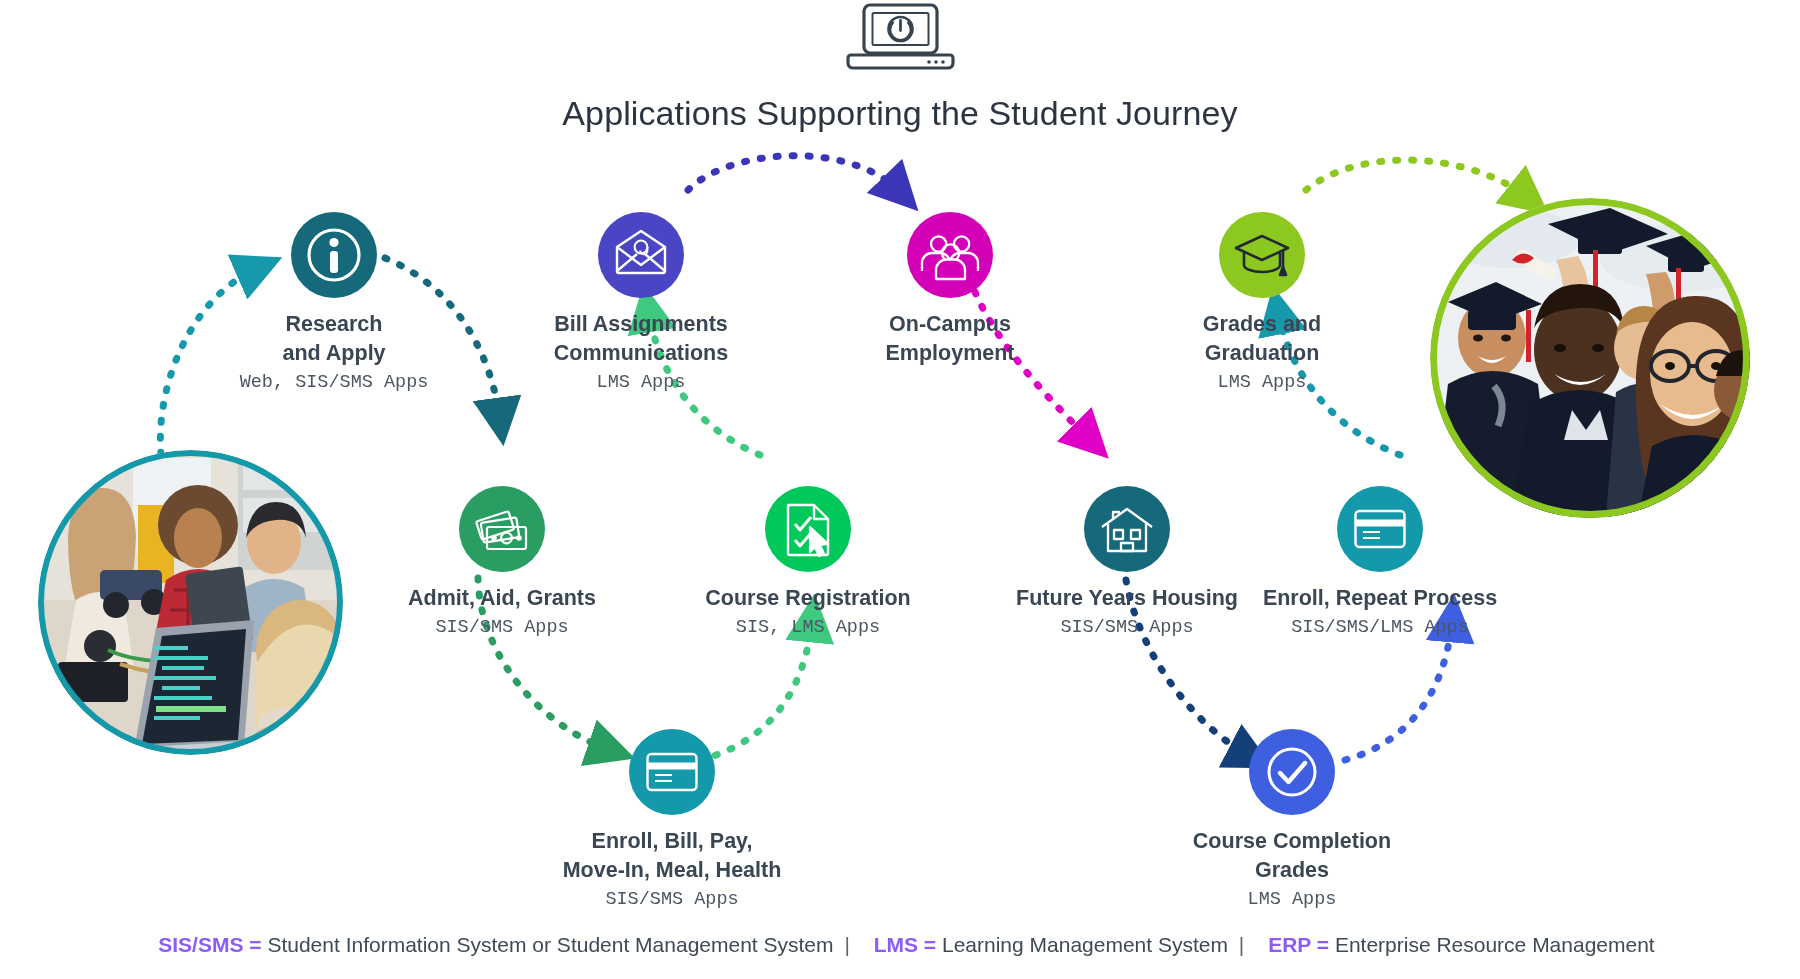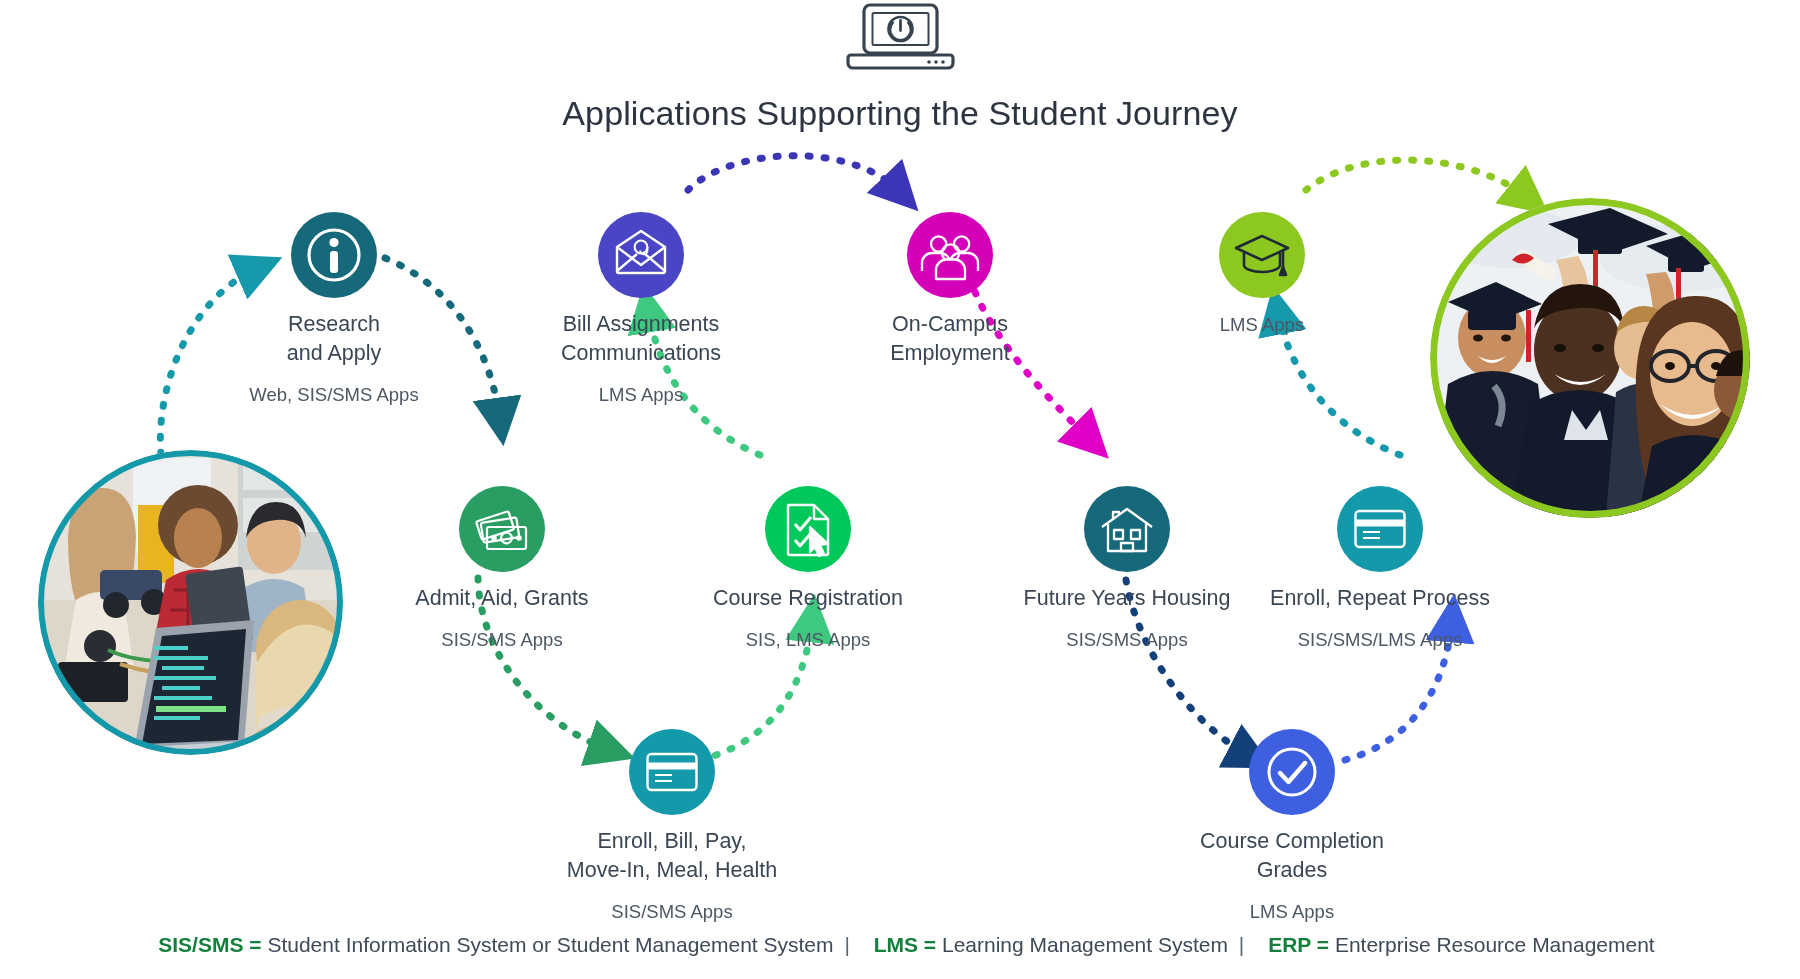--- a/index.html
+++ b/index.html
@@ -21,26 +21,26 @@
 
   
   .node { position: absolute; width: 330px; margin-left: -165px; text-align: center; }
   .node .bubble {
     width: 86px; height: 86px; border-radius: 50%;
     margin: 0 auto 12px auto;
     display: flex; align-items: center; justify-content: center;
   }
   .node .bubble svg { display:block; }
   .node .lbl {
-    font-size: 21.5px; font-weight: 400; color: #3a4654;
+    font-size: 21.5px; font-weight: 700; color: #3a4654;
     line-height: 29px; white-space: pre-line;
   }
   .node .sub {
     font-size: 18.5px; font-weight: 400; color: #4c5763;
-    line-height: 27px; margin-top: 13px;
+    line-height: 27px; margin-top: 1px; font-family: Liberation Mono, monospace;
   }
 
   
   .photo { position: absolute; border-radius: 50%; overflow: hidden; }
   .photo .ring {
     position:absolute; inset:0; border-radius:50%;
     border-style: solid; pointer-events:none; z-index:3;
   }
   .photo .inner { position:absolute; inset:0; border-radius:50%; overflow:hidden; }
   .photo svg { display:block; width:100%; height:100%; }
@@ -48,21 +48,21 @@
   
   #arrows { position:absolute; left:0; top:0; width:1800px; height:979px; z-index:1; pointer-events:none; }
   .node, .photo { z-index: 2; }
 
   
   .legend {
     position: absolute; left: 0; top: 930px; width: 1800px;
     text-align: center; font-size: 21px; color: #3f4a57; line-height: 30px;
     white-space: nowrap;
   }
-  .legend b { font-weight: 700; color: #15803d; margin-left: 13px; }
+  .legend b { font-weight: 700; color: #8b5cf6; margin-left: 13px; }
   .legend .sep { color:#5b6671; padding: 0 5px; }
 </style>
 </head>
 <body>
 
 <div id="stage">
 
   <div class="laptop-icon">
     <svg viewBox="0 0 115 70" fill="none" stroke="#374450" stroke-width="3.2" stroke-linecap="round" stroke-linejoin="round">
       <rect x="21" y="3" width="73" height="48" rx="6"></rect>
@@ -305,20 +305,22 @@
 
   <div class="node" style="left:1262px; top:212px;">
     <div class="bubble" style="background:#8DC820;">
       <svg width="58" height="50" viewBox="0 0 58 50" fill="none" stroke="#202a36" stroke-width="2.6" stroke-linejoin="round">
         <path d="M29 6 L55 18 L29 30 L3 18 z"></path>
         <path d="M11 23 v12 c0 4 9 7 18 7 s18 -3 18 -7 V23"></path>
         <path d="M50 20 v17"></path>
         <path d="M50 37 l-3 8 h6 z" fill="#202a36"></path>
       </svg>
     </div>
+    <div class="lbl">Grades and
+Graduation</div>
     <div class="sub">LMS Apps</div>
   </div>
 
   <div class="node" style="left:502px; top:486px;">
     <div class="bubble" style="background:#2A9D62;">
       <svg width="58" height="52" viewBox="0 0 58 52" fill="none" stroke="#fff" stroke-width="2.2" stroke-linejoin="round">
         <rect x="5" y="13" width="34" height="19" rx="2" transform="rotate(-18 22 22)"></rect>
         <rect x="9" y="17" width="36" height="20" rx="2" transform="rotate(-9 27 27)"></rect>
         <rect x="14" y="24" width="39" height="22" rx="2"></rect>
         <circle cx="33.5" cy="35" r="5.4"></circle>

